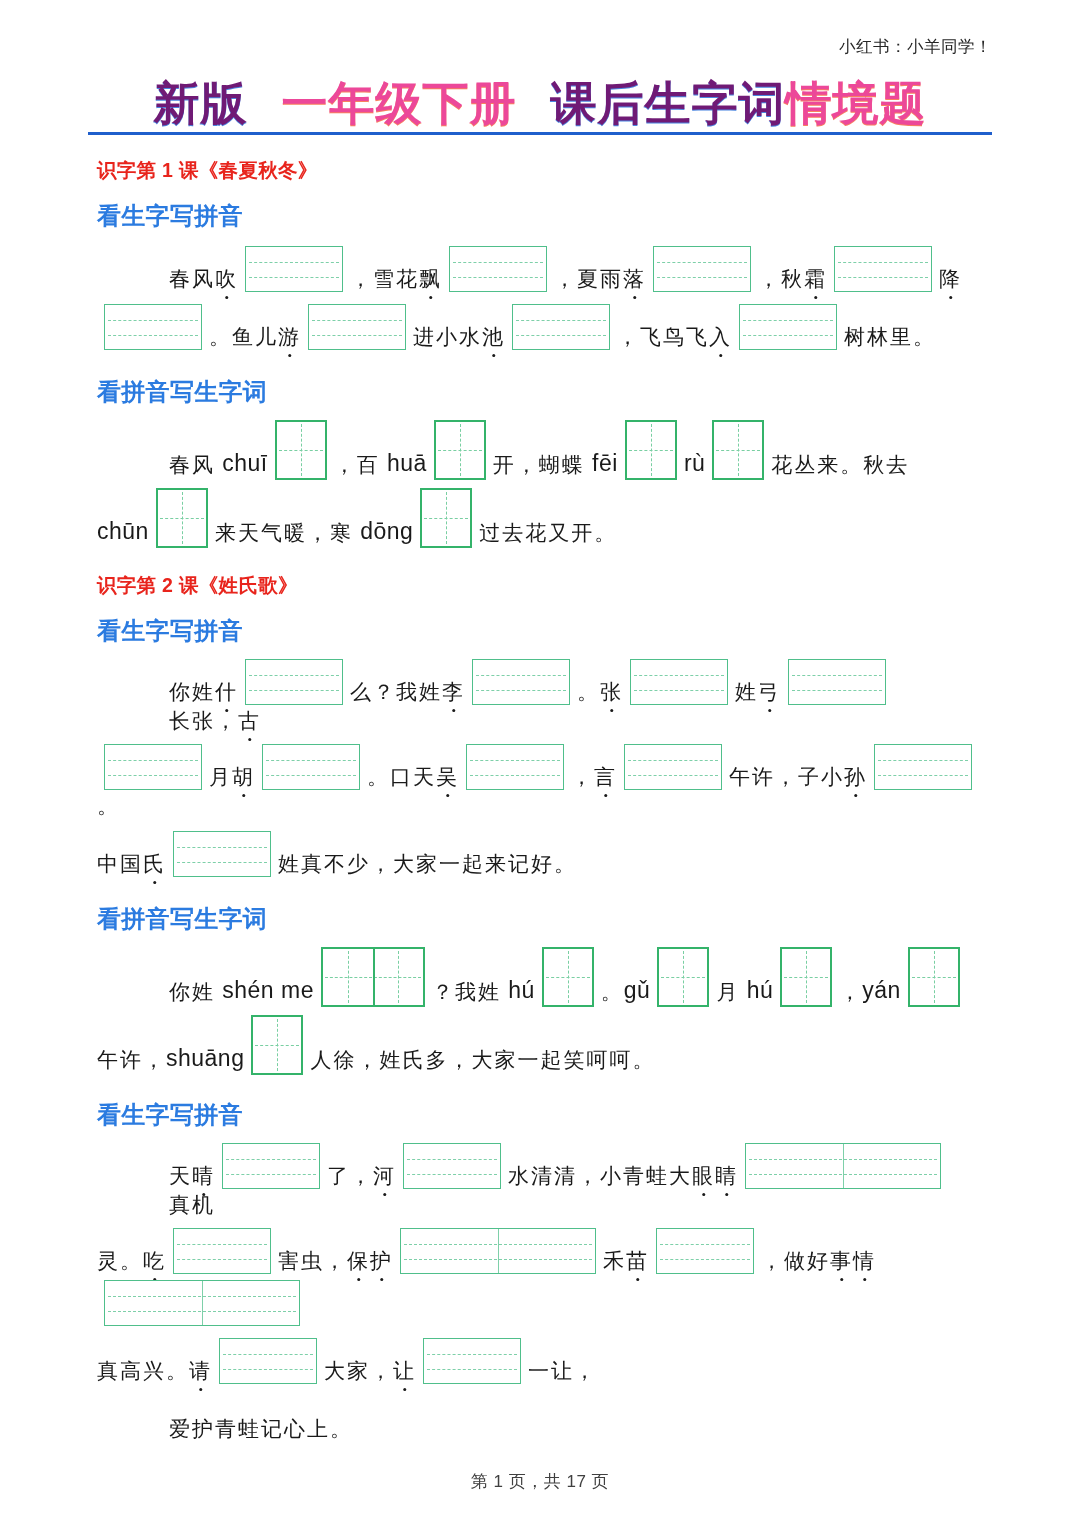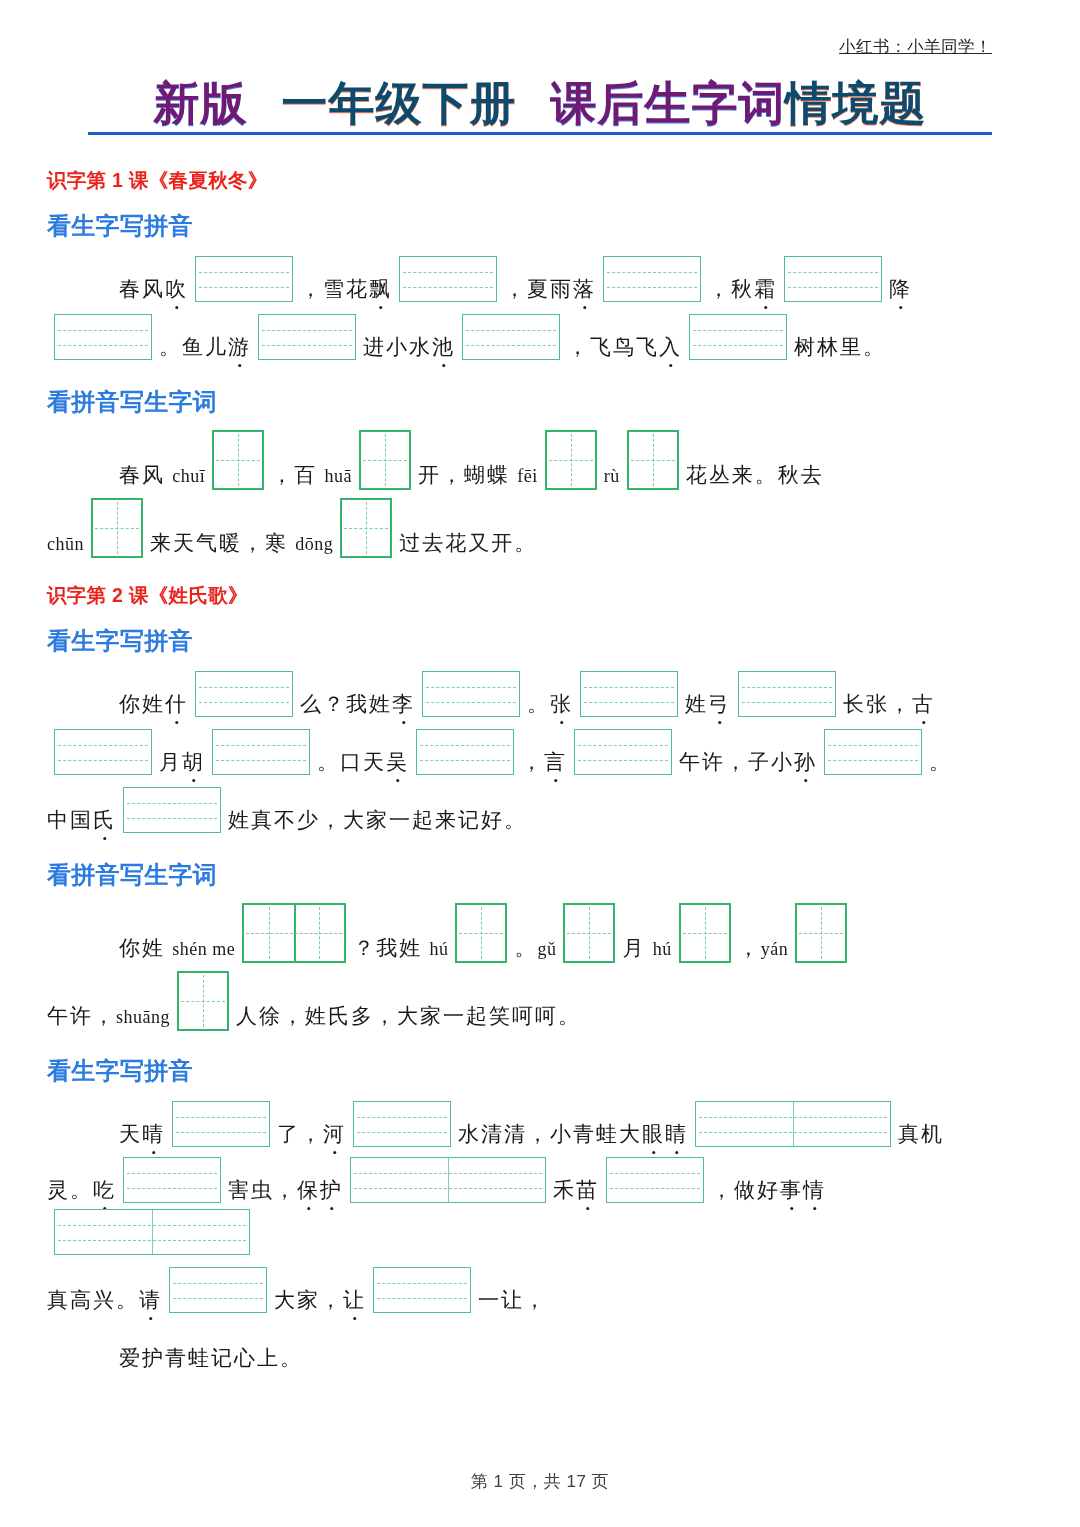--- a/index.html
+++ b/index.html
@@ -26,21 +26,20 @@
   }
 
   
   .hdr {
     text-align: right;
     padding: 36px 88px 0 0;
     font-family: "Liberation Sans", "DejaVu Sans", sans-serif;
     font-size: 16.5px;
     color: #262626;
     letter-spacing: .5px;
-    text-decoration: underline;
   }
 
   
   .title-wrap {
     margin: 18px 88px 0 88px;
     border-bottom: 3px solid #1F5FCC;
     padding-bottom: 2px;
     text-align: center;
     white-space: nowrap;
   }
@@ -50,29 +49,29 @@
     font-weight: bold;
     letter-spacing: 1px;
     line-height: 1.18;
     display: inline;
   }
   .t.blue {
     color: #701a75;
     text-shadow: 0 1px 0 #4b86e0;
   }
   .t.orange {
-    color: #0c4a6e;
+    color: #ec4899;
     text-shadow: 0 1px 0 #f8825e;
   }
   .t.gap { display: inline-block; width: 26px; }
 
   
   .content {
-    margin: 0 47px;
-    padding-top: 32px;
+    margin: 0 97px;
+    padding-top: 22px;
   }
 
   .lesson-title {
     color: #E8241C;
     font-family: "Liberation Sans", "DejaVu Sans", sans-serif;
     font-weight: bold;
     font-size: 19.5px;
     letter-spacing: .3px;
     margin: 0 0 16px 0;
   }
@@ -101,22 +100,22 @@
   
   .cn {
     font-family: "Liberation Serif", "DejaVu Serif", serif;
     font-size: 21px;
     line-height: 1;
     letter-spacing: 2px;
     white-space: pre;
     padding-bottom: 8px;
   }
   .py {
-    font-family: Liberation Serif, serif;
-    font-size: 18px;
+    font-family: Liberation Sans, sans-serif;
+    font-size: 23px;
     line-height: 1;
     letter-spacing: .5px;
     white-space: pre;
     padding-bottom: 9px;
   }
   
   .dot {
     position: relative;
     display: inline-block;
   }

